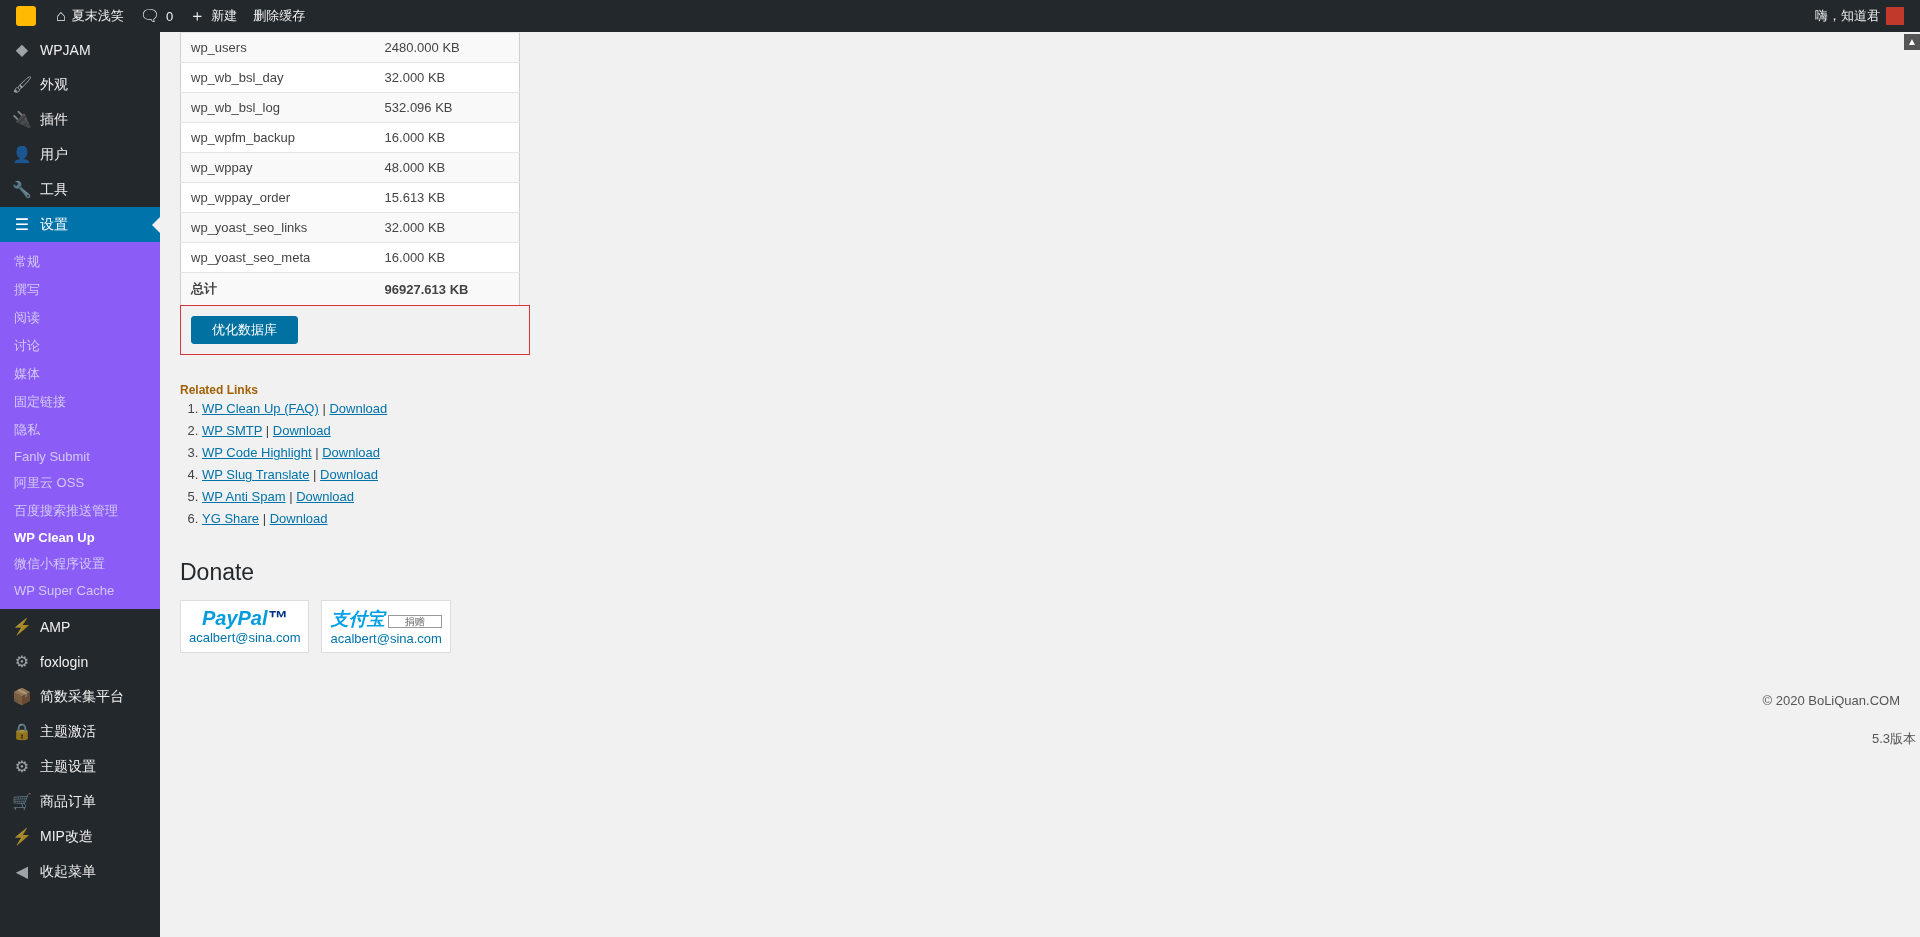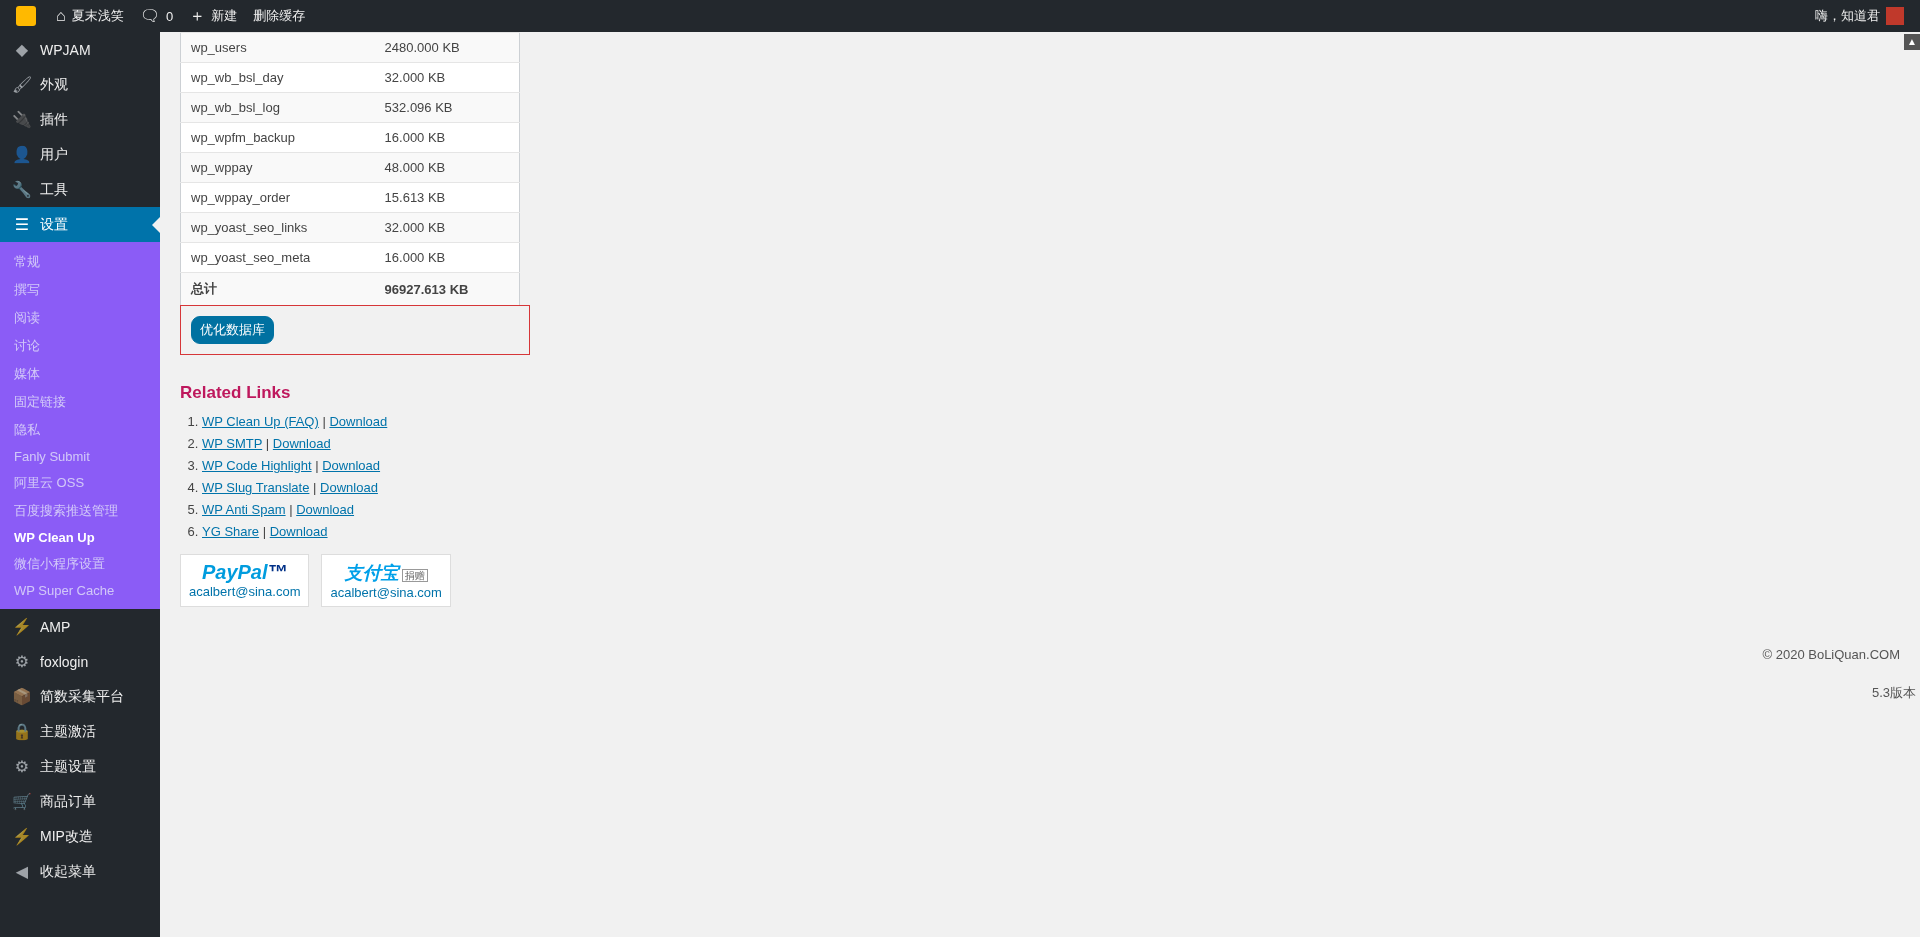--- a/index.html
+++ b/index.html
@@ -18,32 +18,32 @@
 #sidebar .menu-item.current .mi-icon{color:#fff}
 #sidebar .submenu{background:#8b5cf6;padding:6px 0}
 #sidebar .submenu .sub-item{padding:5px 12px 5px 14px;color:rgba(240,245,250,.7);font-size:13px;cursor:pointer}
 #sidebar .submenu .sub-item.current{color:#fff;font-weight:600}
 #content{margin-left:160px;margin-top:32px;padding:0 20px 40px;height:calc(100vh - 32px);overflow-y:auto;position:relative}
 table.widefat{width:340px;background:#fff;border:1px solid #ccd0d4;border-collapse:collapse;margin-bottom:0}
 table.widefat td{padding:7px 10px;border-top:1px solid #e5e5e5;font-size:13px}
 table.widefat tr:nth-child(odd) td{background:#f9f9f9}
 table.widefat tr.total td{font-weight:600}
 .highlight-box{border:1px solid #d63638;padding:10px;width:350px;margin-top:-1px}
-.button-primary{background:#0071a1;border:1px solid #0071a1;color:#fff;padding:4px 8px;border-radius:9px;font-size:13px;cursor:pointer}
-h3.section{font-size:17px;font-weight:600;margin:28px 0 8px;color:#be185d}
+.button-primary{background:#0071a1;border:1px solid #0071a1;color:#fff;padding:4px 20px;border-radius:3px;font-size:13px;cursor:pointer}
+h3.section{font-size:12px;font-weight:600;margin:28px 0 1px;color:#a16207}
 h2.section{font-size:23px;font-weight:400;margin:28px 0 14px;color:#23282d}
 ol.links{margin-left:22px;font-size:13px;line-height:1.7}
 ol.links a{color:#0073aa;text-decoration:underline}
 .donate-row{display:flex;gap:12px;margin-top:10px}
 .donate-box{background:#fff;padding:6px 8px;border:1px solid #ddd;text-align:center;font-size:12px}
 .donate-box .brand{font-weight:700;font-style:italic}
 .paypal .brand{color:#003087;font-size:20px}
 .paypal .brand span{color:#009cde}
 .alipay .brand{color:#00a0e9;font-size:18px}
-.alipay .tag{border:1px solid #999;padding:0 2px;font-size:10px;margin-left:3px;color:#666}
+.alipay .tag{border:1px solid #999;padding:0 16px;font-size:10px;margin-left:3px;color:#666}
 .donate-box .email{color:#0073aa;font-size:13px}
 .footer-left{margin-top:60px;font-size:13px;color:#555;font-style:italic}
 .footer-left a{color:#0073aa;text-decoration:underline}
 .footer-right{position:absolute;right:4px;font-size:13px;color:#555;margin-top:-18px}
 .copyright{text-align:right;font-size:13px;color:#555;margin:40px 0}
 .sep{color:#444}
 .scroll-top{position:fixed;right:0;top:34px;width:16px;height:16px;background:#555;color:#fff;text-align:center;font-size:10px;line-height:16px}
 </style>
 </head>
 <body>
@@ -200,20 +200,21 @@
   <h3 class="section">Related Links</h3>
   <ol class="links" id="related-list">
       <li><a>WP Clean Up (FAQ)</a> <span class="sep">|</span> <a>Download</a></li>
       <li><a>WP SMTP</a> <span class="sep">|</span> <a>Download</a></li>
       <li><a>WP Code Highlight</a> <span class="sep">|</span> <a>Download</a></li>
       <li><a>WP Slug Translate</a> <span class="sep">|</span> <a>Download</a></li>
       <li><a>WP Anti Spam</a> <span class="sep">|</span> <a>Download</a></li>
       <li><a>YG Share</a> <span class="sep">|</span> <a>Download</a></li>
     </ol>
 
+  <h2 class="section">Donate</h2>
   <div class="donate-row">
     <div class="donate-box paypal">
       <div class="brand"><span>Pay</span><span>Pal</span>™</div>
       <div class="email">acalbert@sina.com</div>
     </div>
     <div class="donate-box alipay">
       <div><span class="brand">支付宝</span><span class="tag">捐赠</span></div>
       <div class="email">acalbert@sina.com</div>
     </div>
   </div>

